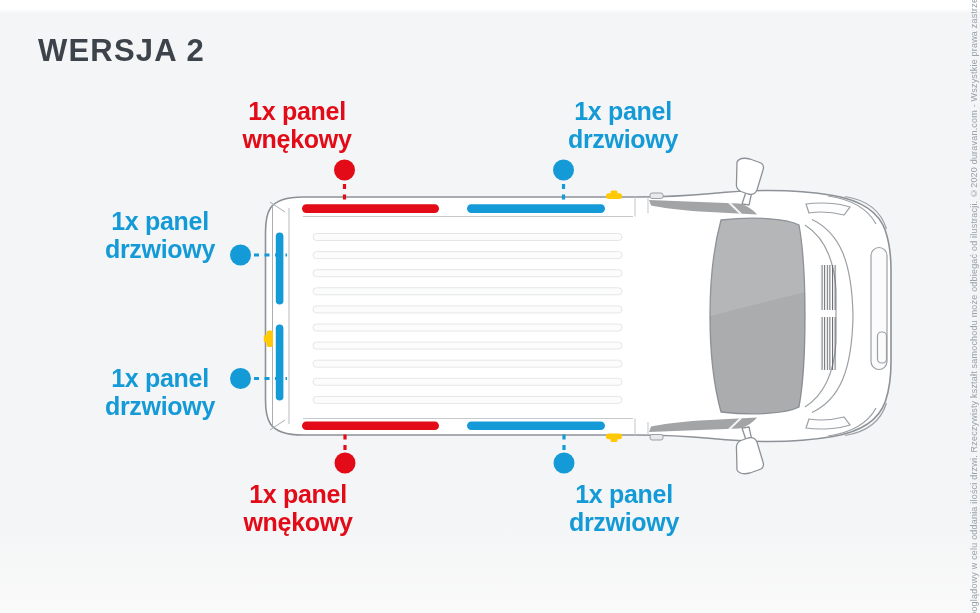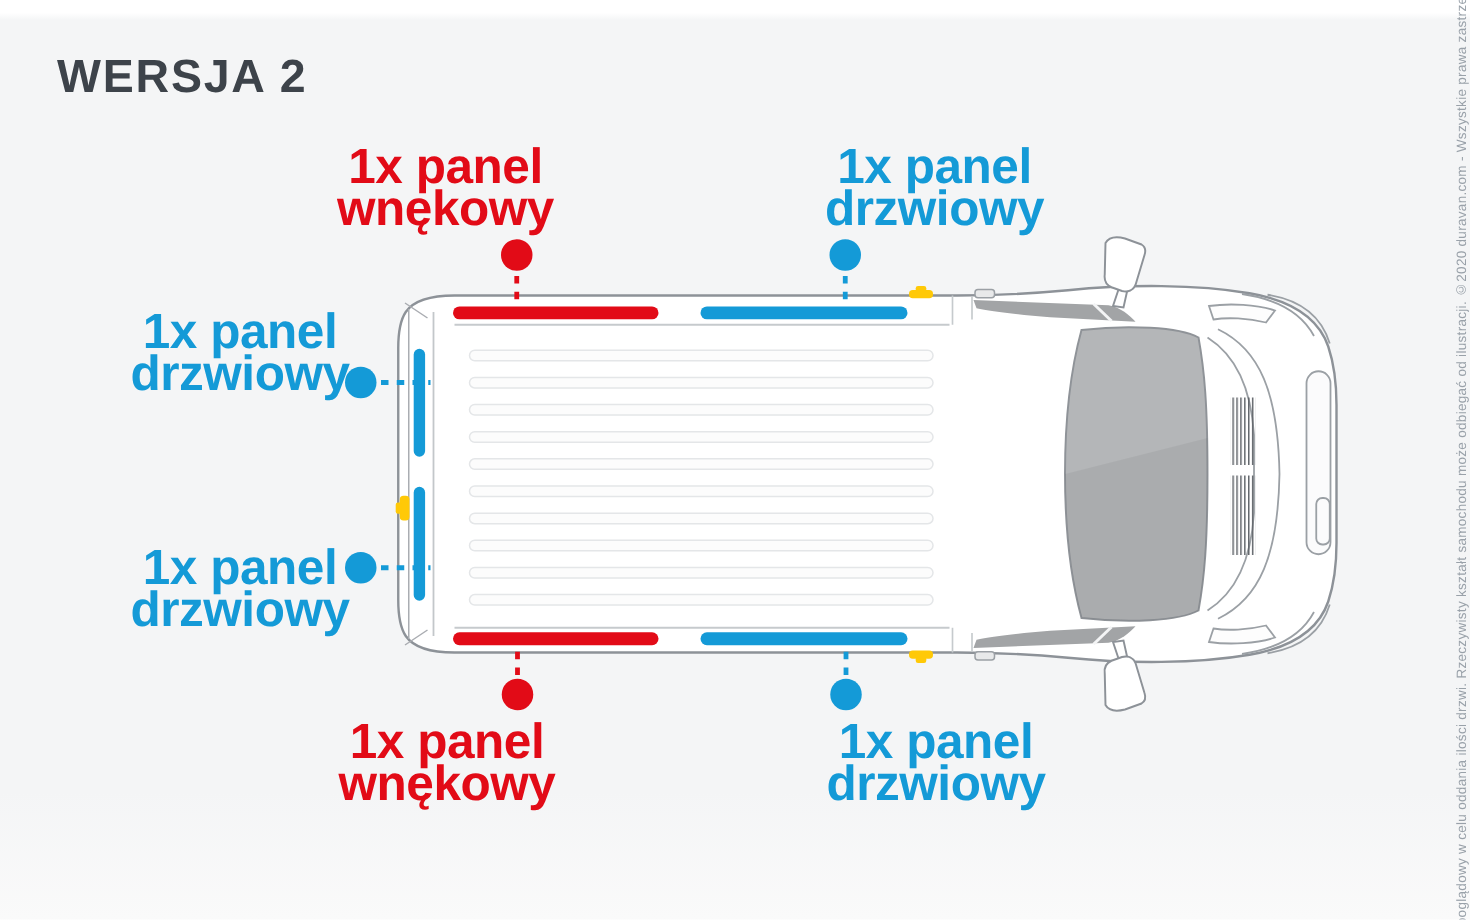--- a/index.html
+++ b/index.html
@@ -9,21 +9,21 @@
     position:relative; width:980px; height:613px; overflow:hidden;
     background:linear-gradient(180deg,#ffffff 0%,#ffffff 1.4%,#f4f5f6 2.2%,#f4f5f6 86%,#fafafa 100%);
   }
   .page-title {
     position:absolute; left:38px; top:33px;
     font-size:31px; font-weight:600; letter-spacing:1.2px; color:#3d434a;
   }
   .van-svg { position:absolute; left:0; top:0; width:980px; height:613px; }
   .panel-label {
     position:absolute; width:230px; text-align:center;
-    font-size:33px; font-weight:700; line-height:28px; letter-spacing:-0.3px;
+    font-size:25px; font-weight:700; line-height:28px; letter-spacing:-0.3px;
   }
   .panel-label span { display:block; }
   .red  { color:#e20b17; }
   .blue { color:#149ad7; }
   .lbl-top-left     { left:182px; top:97px;  }
   .lbl-top-right    { left:508px; top:97px;  }
   .lbl-mid-left-1   { left:45px;  top:207px; }
   .lbl-mid-left-2   { left:45px;  top:364px; }
   .lbl-bottom-left  { left:183px; top:480px; }
   .lbl-bottom-right { left:509px; top:480px; }

